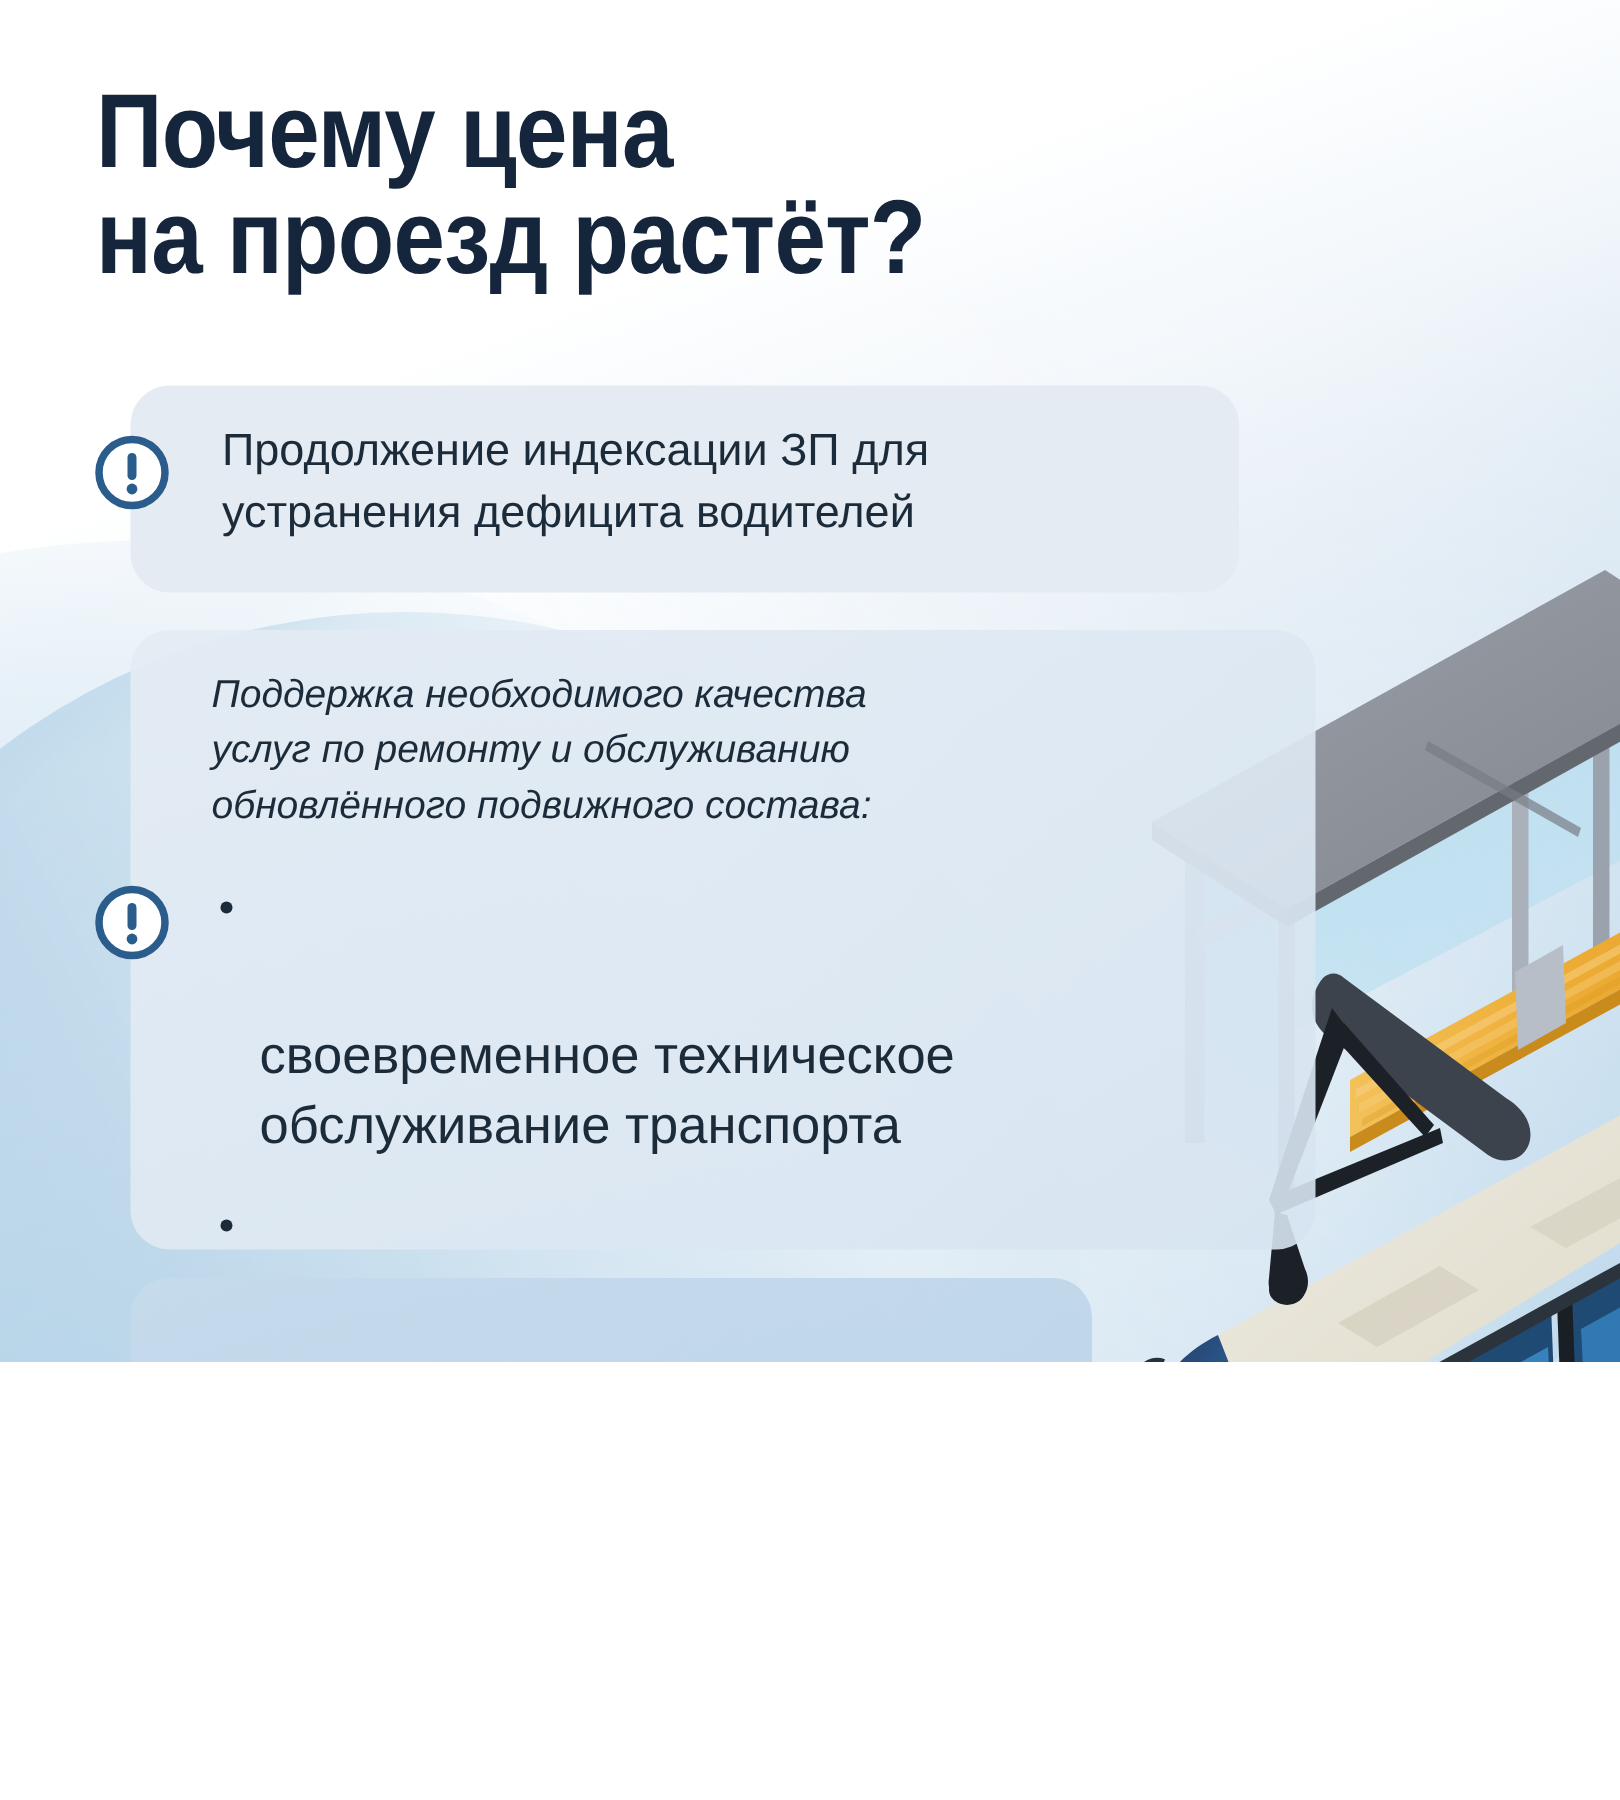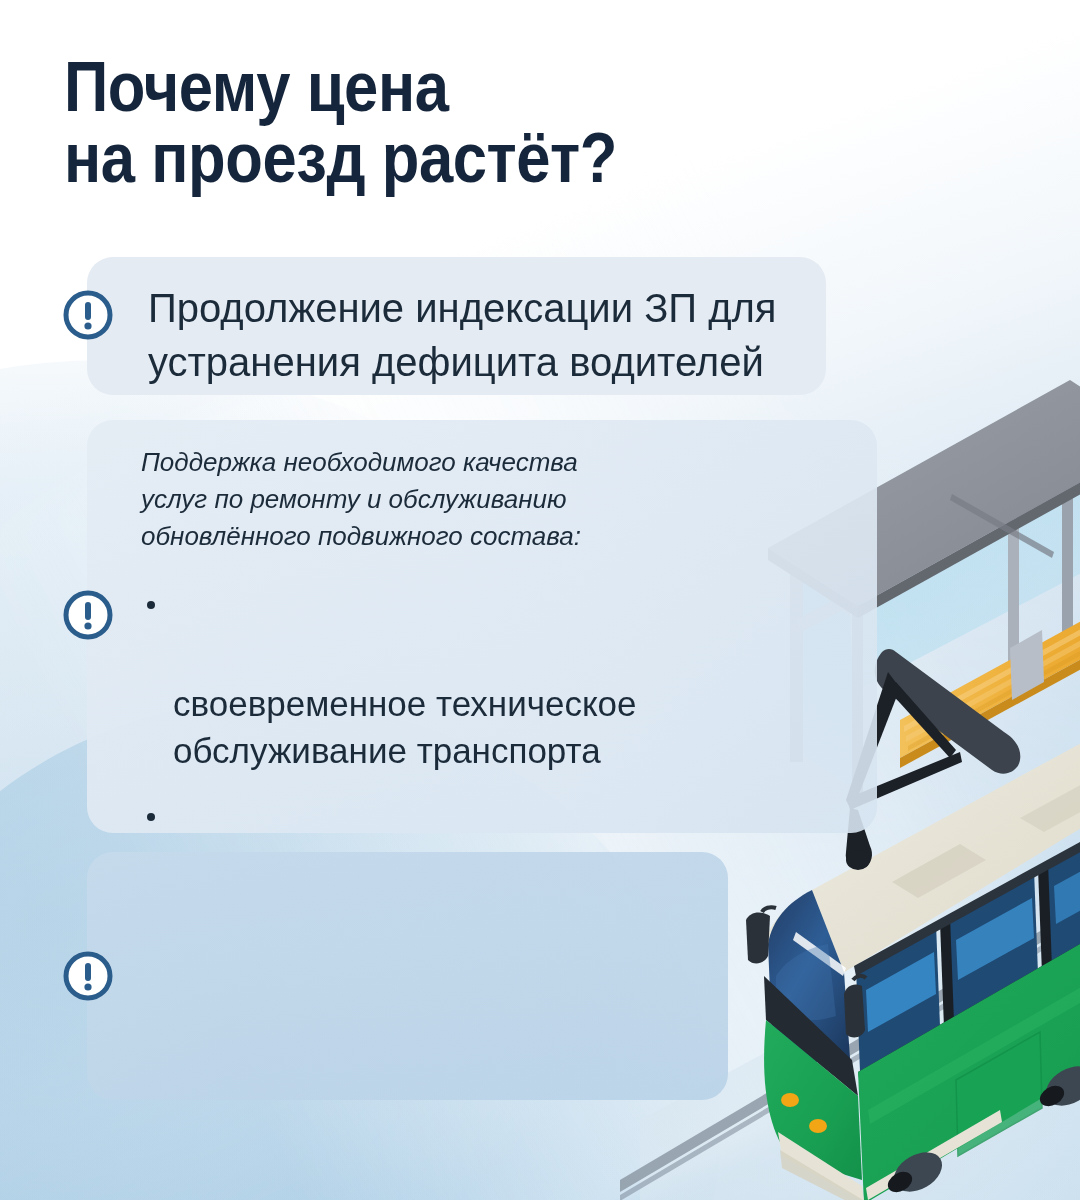--- a/index.html
+++ b/index.html
@@ -8,21 +8,21 @@
     padding: 0;
     background: #ffffff;
   }
   body {
     font-family: "Liberation Sans", "DejaVu Sans", sans-serif;
   }
 
   .poster {
     position: relative;
     width: 1080px;
-    height: 1200px;
+    height: 908px;
     overflow: hidden;
     background: #0ea5e9;
     box-sizing: border-box;
   }
 
   
   .bg-layer {
     position: absolute;
     inset: 0;
     overflow: hidden;
@@ -173,21 +173,21 @@
     position: absolute;
     z-index: 5;
     color: #1c2b3a;
     font-weight: 400;
     white-space: pre-line;
   }
   .c1-text {
     left: 148px;
     top: 281px;
     width: 680px;
-    font-size: 40px;
+    font-size: 30px;
     line-height: 1.36;
   }
   .c2-head {
     left: 141px;
     top: 444px;
     width: 720px;
     font-size: 26px;
     line-height: 1.42;
     font-style: italic;
   }

